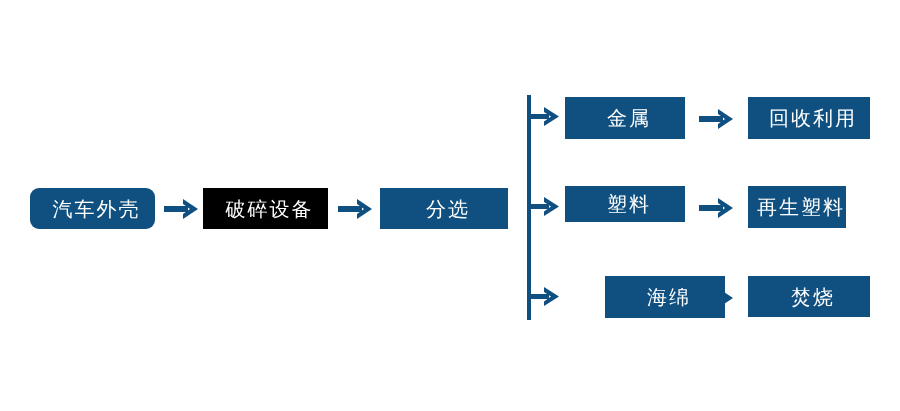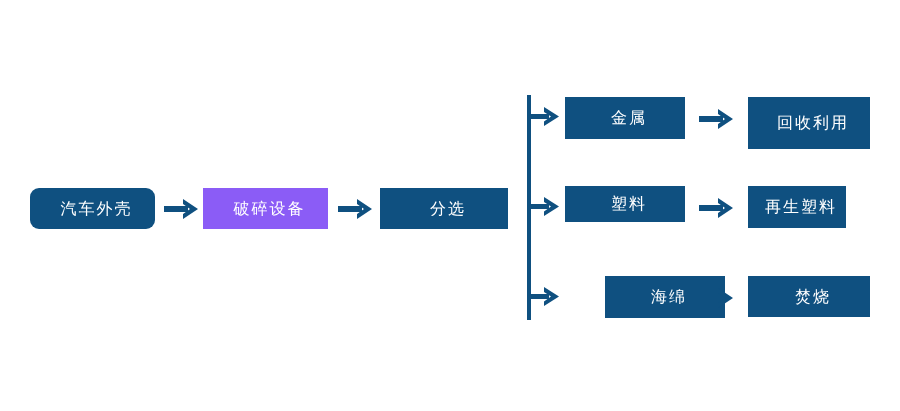--- a/index.html
+++ b/index.html
@@ -18,29 +18,29 @@
     width: 900px;
     height: 411px;
     background: #ffffff;
   }
   .node {
     position: absolute;
     display: flex;
     align-items: center;
     justify-content: center;
     color: #ffffff;
-    font-size: 16px;
+    font-size: 20px;
     letter-spacing: 2px;
     line-height: 1;
     white-space: nowrap;
     box-sizing: border-box;
     padding-left: 8px;
   }
   .node.blue  { background: #0F5080; }
-  .node.red   { background: #8b5cf6; }
+  .node.red   { background: #000000; }
 
   
   .arrow {
     position: absolute;
     display: flex;
     align-items: center;
     justify-content: center;
   }
   .arrow svg { display: block; }
 
@@ -106,21 +106,21 @@
 
   <div class="arrow" style="left:698px; top:106px; width:38px; height:26px;">
     <svg width="36" height="24" viewBox="0 0 36 24" aria-hidden="true">
       <g fill="#0F5080">
         <rect x="0" y="9" width="24" height="6"></rect>
         <polygon points="19,2 34,12 19,22 19,17 26,12 19,7"></polygon>
       </g>
     </svg>
   </div>
 
-  <div class="node blue" style="left:748px; top:97px; width:122px; height:52px;">
+  <div class="node blue" style="left:748px; top:97px; width:122px; height:42px;">
     <span>回收利用</span>
   </div>
 
   <div class="branch-arrow" style="left:529px; top:195px; width:32px; height:24px;">
     <svg width="32" height="24" viewBox="0 0 32 24" aria-hidden="true">
       <g fill="#0F5080">
         <rect x="0" y="9" width="20" height="5"></rect>
         <polygon points="15,2 30,11.5 15,21 15,16.5 22,11.5 15,7"></polygon>
       </g>
     </svg>

